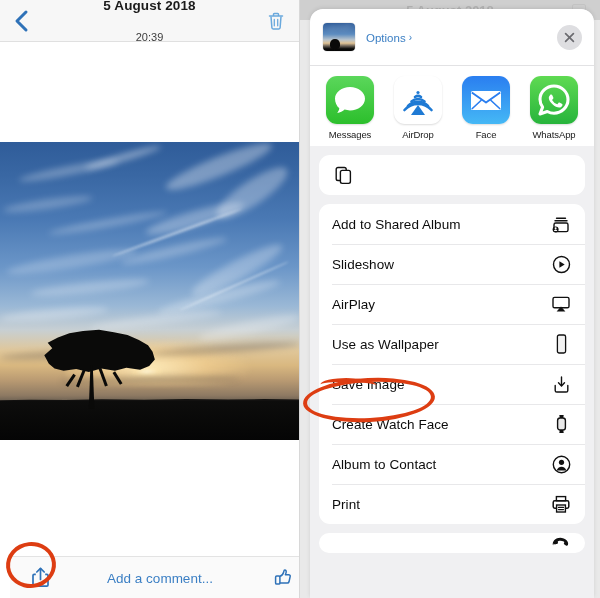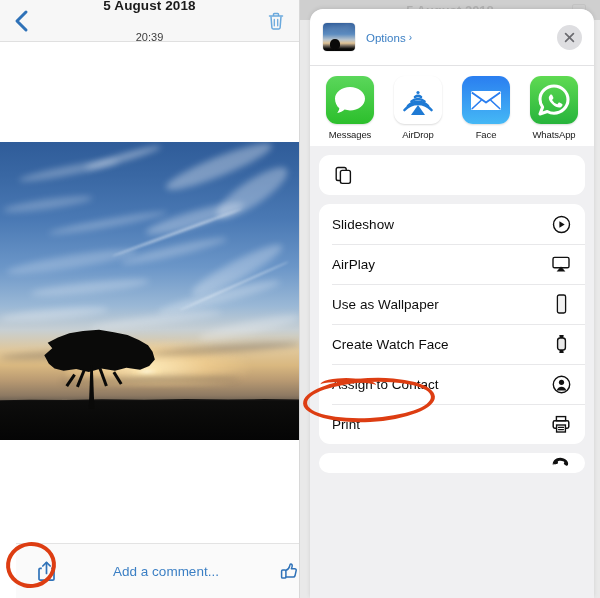--- a/index.html
+++ b/index.html
@@ -96,21 +96,21 @@
       19% 74%, 11% 70%);
   }
   .tree-trunk {
     position:absolute; left:40%; top:48%; width:7%; height:54%;
     background:#0a0a09;
     clip-path:polygon(35% 0, 65% 0, 85% 100%, 15% 100%);
   }
   .branch { position:absolute; background:#0a0a09; transform-origin:bottom center; }
 
   .left-bottom-bar {
-    position:absolute; left:16px; bottom:0; width:300px; height:55px;
+    position:absolute; left:10px; bottom:0; width:300px; height:42px;
     background:#fafafa; border-top:1px solid #e3e3e3;
     display:flex; align-items:center;
   }
   .share-btn {
     position:absolute; left:17px; top:50%; transform:translateY(-50%);
     width:26px; height:30px; display:flex; align-items:center; justify-content:center;
     cursor:pointer;
   }
   .comment-text {
     position:absolute; left:0; right:0; top:50%; transform:translateY(-50%);
@@ -408,20 +408,33 @@
             <svg width="19" height="19" viewBox="0 0 19 19" aria-hidden="true">
               <rect x="2.2" y="1.5" width="10" height="13" rx="1.8" fill="none" stroke="#111" stroke-width="1.4"></rect>
               <rect x="6.4" y="4.4" width="10" height="13" rx="1.8" fill="#fff" stroke="#111" stroke-width="1.4"></rect>
             </svg>
           </span>
         </div>
       </div>
 
       <div class="card">
 
+        <div class="row">
+          <span class="row-label">Add to Shared Album</span>
+          <span class="row-icon">
+            <svg width="20" height="19" viewBox="0 0 20 19" aria-hidden="true">
+              <path d="M5.5 3.3h9" stroke="#111" stroke-width="1.4" stroke-linecap="round"></path>
+              <path d="M4 5.8h12" stroke="#111" stroke-width="1.4" stroke-linecap="round"></path>
+              <rect x="3" y="8" width="14" height="8.6" rx="1.7" fill="#fff" stroke="#111" stroke-width="1.4"></rect>
+              <circle cx="4.6" cy="14.4" r="3" fill="#111"></circle>
+              <circle cx="4.6" cy="13.3" r="1" fill="#fff"></circle>
+              <path d="M2.9 16c.3-1 .9-1.5 1.7-1.5s1.4.5 1.7 1.5" fill="#fff"></path>
+            </svg>
+          </span>
+        </div>
 
         <div class="row">
           <span class="row-label">Slideshow</span>
           <span class="row-icon">
             <svg width="19" height="19" viewBox="0 0 19 19" aria-hidden="true">
               <circle cx="9.5" cy="9.5" r="8" fill="none" stroke="#111" stroke-width="1.4"></circle>
               <path d="M7.4 6.2l5.3 3.3-5.3 3.3z" fill="#111"></path>
             </svg>
           </span>
         </div>
@@ -438,35 +451,45 @@
 
         <div class="row">
           <span class="row-label">Use as Wallpaper</span>
           <span class="row-icon">
             <svg width="13" height="20" viewBox="0 0 13 20" aria-hidden="true">
               <rect x="2.4" y="1" width="8.2" height="18" rx="1.8" fill="#f2f2f2" stroke="#111" stroke-width="1.3"></rect>
             </svg>
           </span>
         </div>
 
+        <div class="row">
+          <span class="row-label">Save Image</span>
+          <span class="row-icon">
+            <svg width="19" height="19" viewBox="0 0 19 19" aria-hidden="true">
+              <path d="M9.5 2v8.6" stroke="#111" stroke-width="1.4" stroke-linecap="round"></path>
+              <polyline points="6.5,7.8 9.5,10.9 12.5,7.8" fill="none" stroke="#111" stroke-width="1.4" stroke-linecap="round" stroke-linejoin="round"></polyline>
+              <path d="M3.2 10.4v5a1.6 1.6 0 0 0 1.6 1.6h9.4a1.6 1.6 0 0 0 1.6-1.6v-5" fill="none" stroke="#111" stroke-width="1.4" stroke-linecap="round"></path>
+            </svg>
+          </span>
+        </div>
 
         <div class="row">
           <span class="row-label">Create Watch Face</span>
           <span class="row-icon">
             <svg width="13" height="20" viewBox="0 0 13 20" aria-hidden="true">
               <path d="M4.3 1h4.4l-.5 3.2H4.8z" fill="#111"></path>
               <path d="M4.8 15.8h3.4L8.7 19H4.3z" fill="#111"></path>
               <rect x="2.6" y="4" width="7.8" height="12" rx="2.6" fill="#e9e9e9" stroke="#111" stroke-width="1.4"></rect>
             </svg>
           </span>
         </div>
 
 
         <div class="row">
-          <span class="row-label">Assign to Contact</span>
+          <span class="row-label">Album to Contact</span>
           <span class="row-icon">
             <svg width="19" height="19" viewBox="0 0 19 19" aria-hidden="true">
               <circle cx="9.5" cy="9.5" r="8.2" fill="none" stroke="#111" stroke-width="1.4"></circle>
               <circle cx="9.5" cy="7.3" r="2.6" fill="#111"></circle>
               <path d="M4.6 15.6c.8-2.5 2.6-3.8 4.9-3.8s4.1 1.3 4.9 3.8" fill="#111"></path>
             </svg>
           </span>
         </div>
 
         <div class="row">

